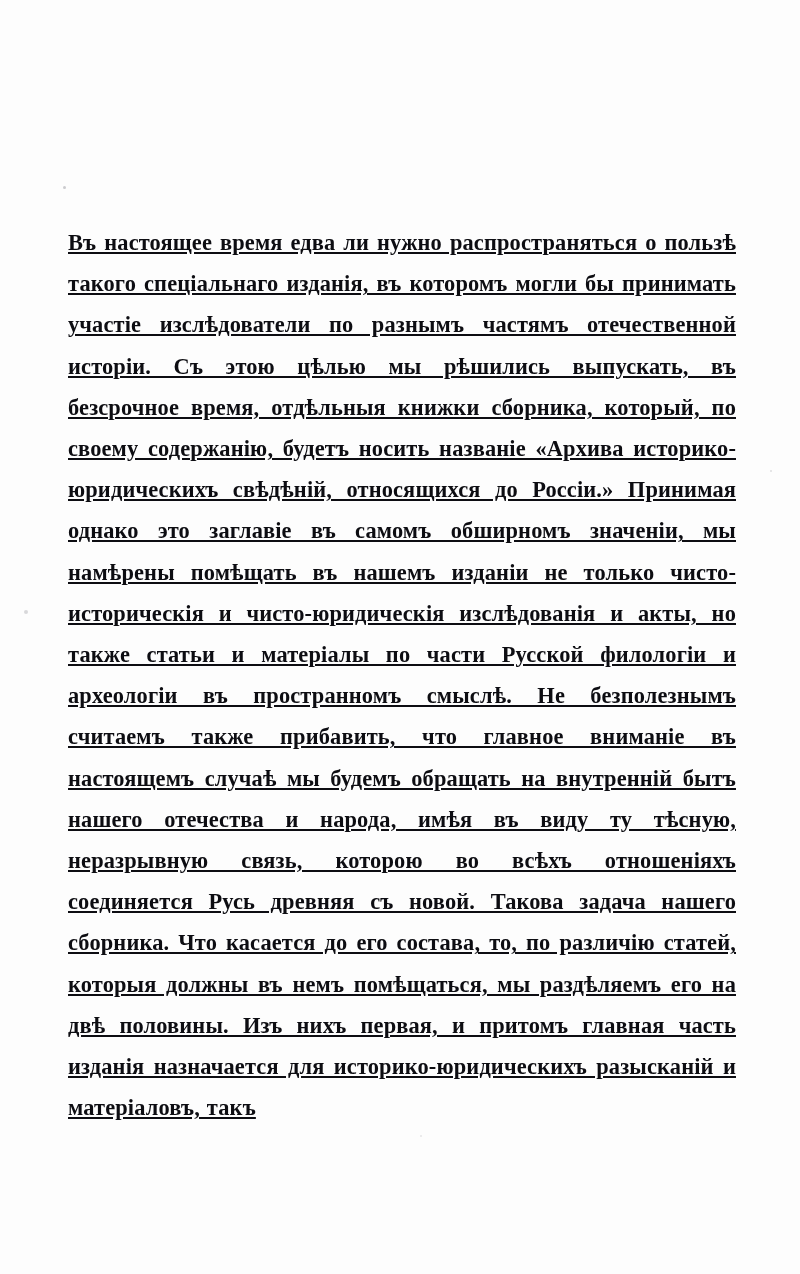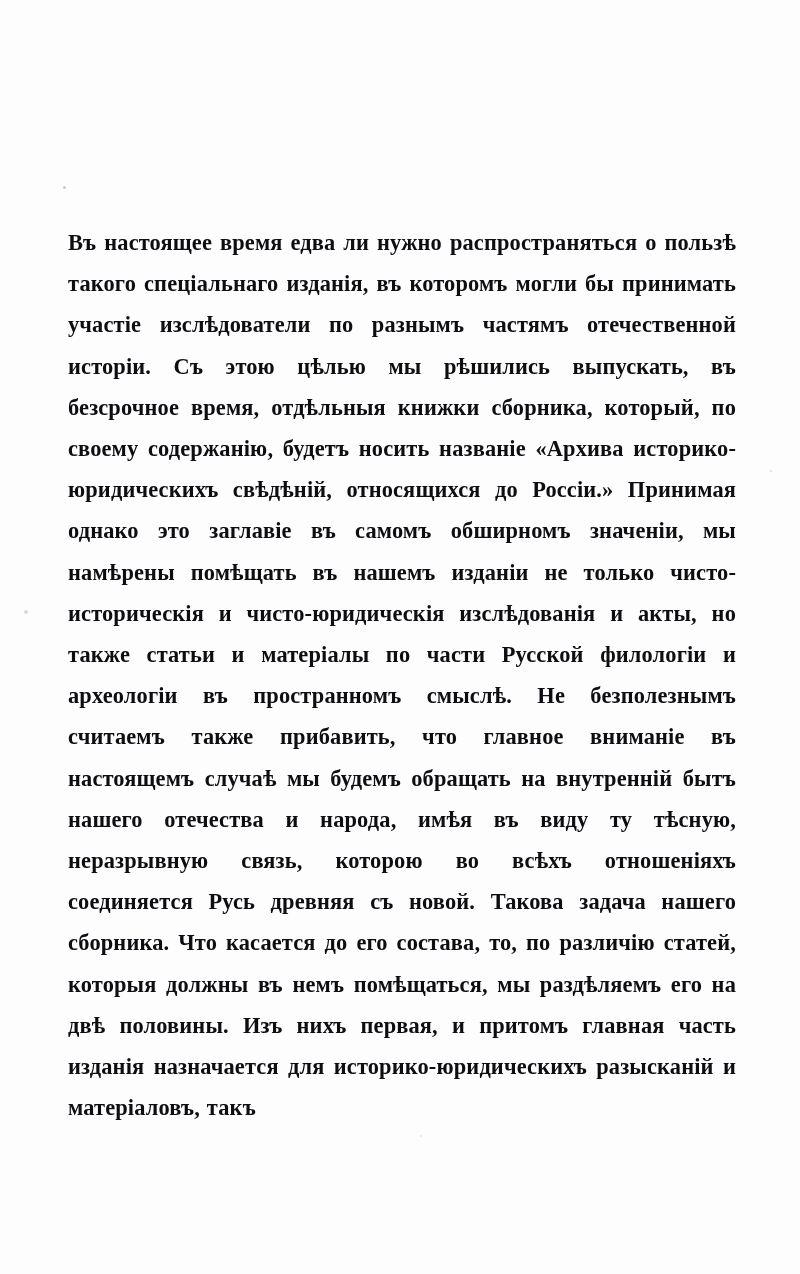--- a/index.html
+++ b/index.html
@@ -28,20 +28,21 @@
   .para {
     margin: 0;
     color: #0d0d12;
     font-size: 22.4px;
     line-height: 41.2px;
     text-align: justify;
     text-justify: inter-word;
     letter-spacing: 0.15px;
     word-spacing: 1.2px;
     font-weight: 600;
+    text-decoration: underline;
     -webkit-font-smoothing: none;
   }
   .para::first-line {
     text-align: justify;
   }
   
   .speck {
     position: absolute;
     background: #b9b9bd;
     border-radius: 50%;

